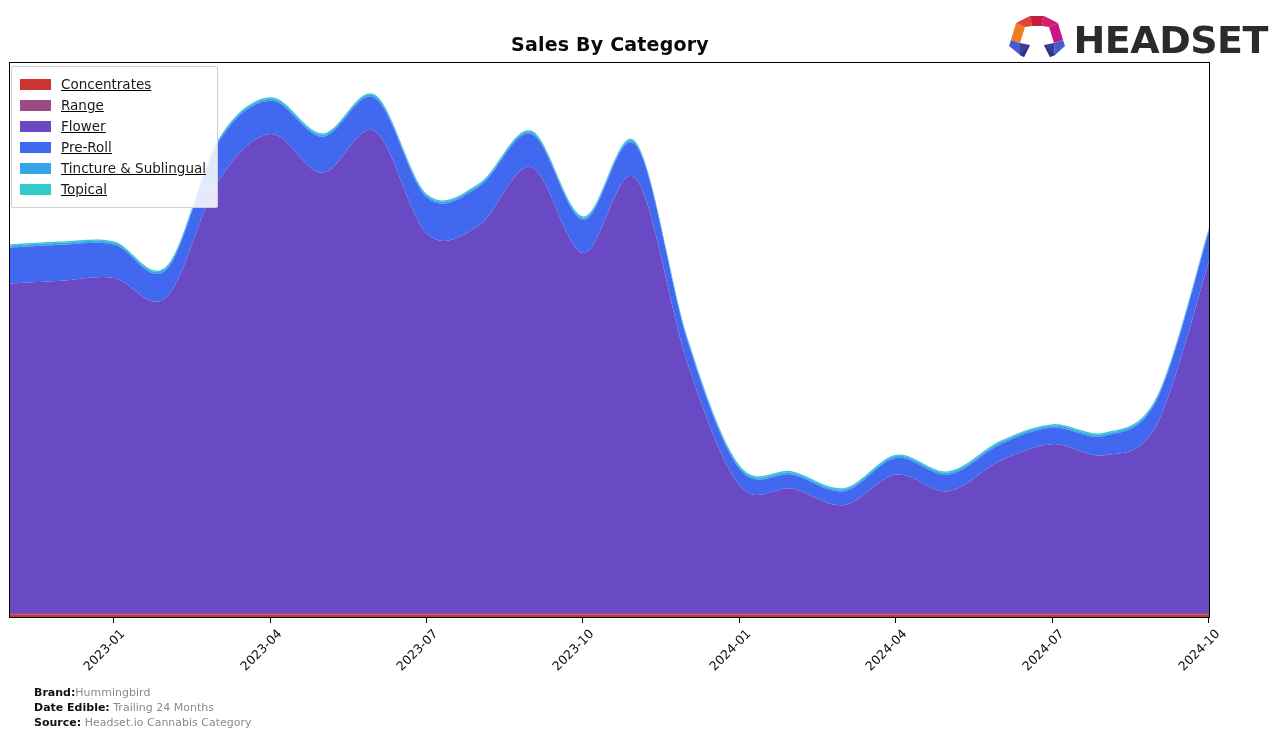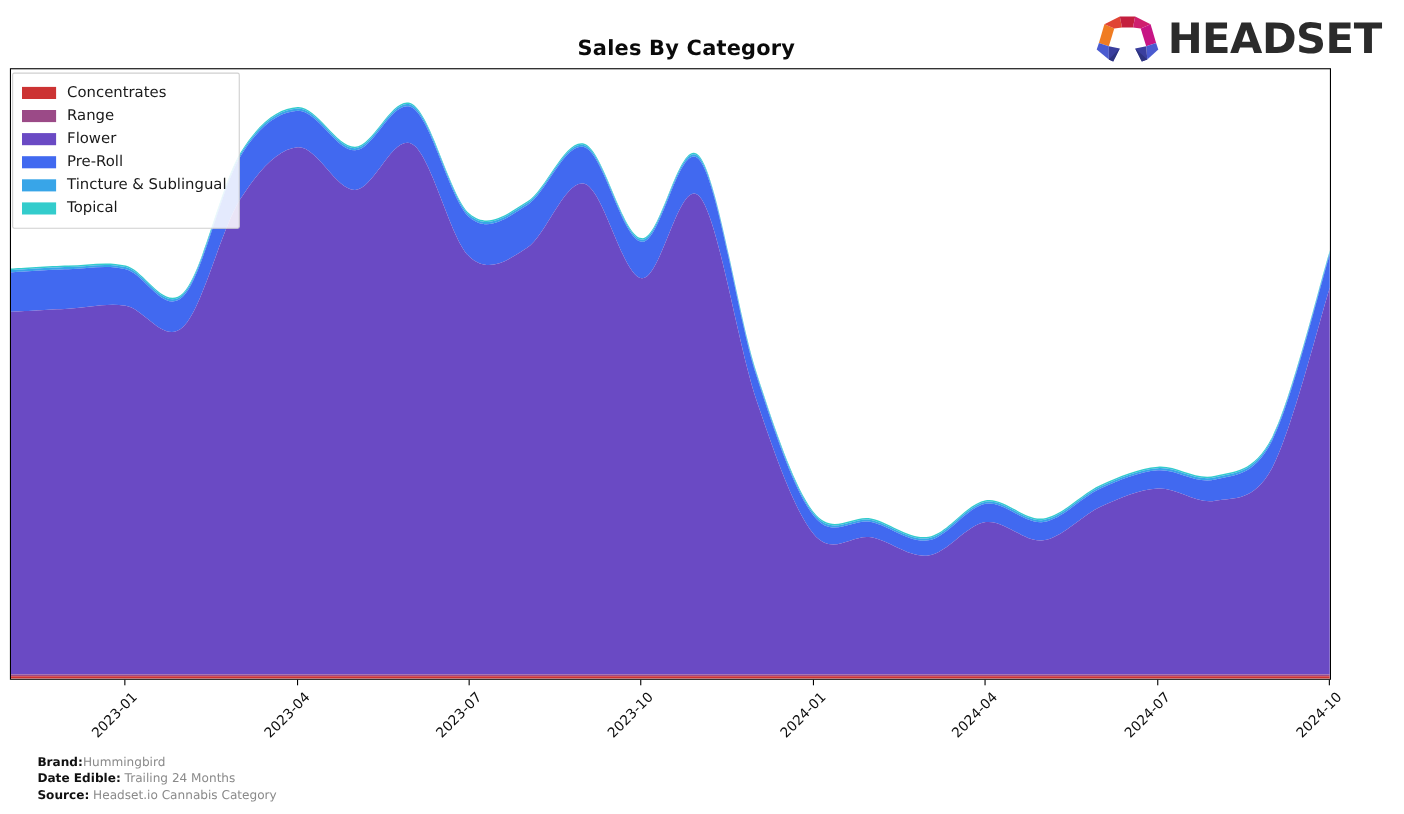--- a/index.html
+++ b/index.html
@@ -24,31 +24,30 @@
   }
   #chart-title {
     position: absolute;
     left: 0; top: 33px;
     width: 1220px;
     text-align: center;
     font-size: 19px;
     font-weight: bold;
     color: #0a0a0a;
     letter-spacing: 0.2px;
-    padding-left: 14px;
   }
 
   
   #brand-logo {
     position: absolute;
-    right: 20px;
+    right: 8px;
     top: 11px;
     height: 48px;
     display: flex;
-    align-items: center;
+    align-items: flex-end;
     gap: 6px;
   }
   #brand-wordmark {
     font-family: "DejaVu Sans", sans-serif;
     font-size: 38px;
     font-weight: bold;
     color: #2b2b2b;
     letter-spacing: -0.5px;
     line-height: 1;
   }
@@ -72,20 +71,21 @@
     position: absolute;
     left: 11px;
     top: 66px;
     width: 207px;
     background: rgba(255,255,255,0.86);
     border: 1px solid #cfcfcf;
     border-radius: 2px;
     padding: 7px 14px 7px 8px;
     box-sizing: border-box;
     z-index: 5;
+    text-decoration: underline;
   }
   .legend-row {
     display: flex;
     align-items: center;
     height: 21px;
   }
   .legend-swatch {
     width: 31px;
     height: 11px;
     margin-right: 10px;

